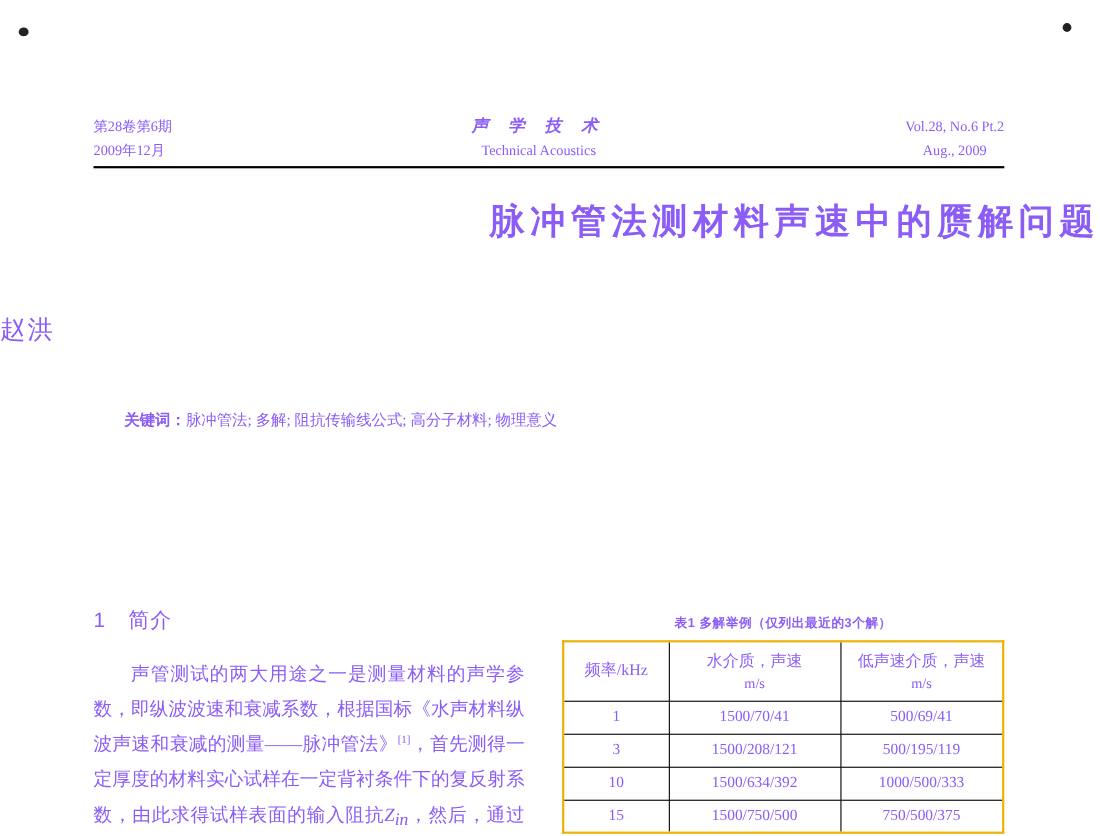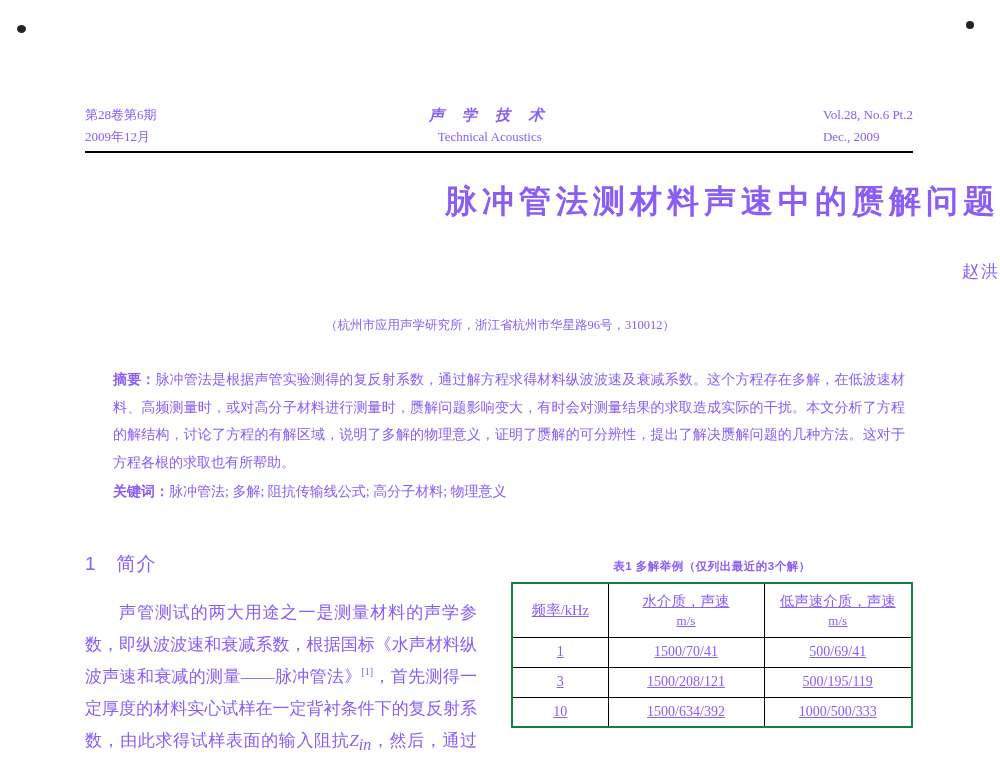--- a/index.html
+++ b/index.html
@@ -17,30 +17,30 @@
   
   .masthead {
     position:absolute; top:92px; left:85px; width:828px;
     display:flex; justify-content:space-between; align-items:flex-start;
     font-size:13px; line-height:22px;
   }
   .mast-left { text-align:left; }
   .mast-center { text-align:center; }
   .journal-cn { font-family:"Liberation Sans","DejaVu Sans",sans-serif; font-weight:bold; font-size:15px; letter-spacing:7px;font-style:italic; }
   .journal-en { font-size:13px; }
-  .mast-right { text-align:left; }
+  .mast-right { text-align:center; }
   .mast-rule { position:absolute; top:139px; left:85px; width:828px; height:0; border-top:2px solid #000; }
 
   
   .title {
     position:absolute; top:168px; left:0; width:100%;
     text-align:right; font-family:"Liberation Sans","DejaVu Sans",sans-serif;
     font-size:32px; font-weight:bold; letter-spacing:5px;
   }
-  .author { position:absolute; top:248px; left:0; width:100%; text-align:right; font-size:17px; letter-spacing:2px; }
+  .author { position:absolute; top:272px; left:0; width:100%; text-align:left; font-size:23px; letter-spacing:2px; }
   .affiliation { position:absolute; top:305px; left:0; width:100%; text-align:center; font-size:12.5px; }
 
   
   .abstract-block { position:absolute; top:354px; left:113px; width:792px; }
   .abstract { font-size:14px; line-height:27.5px; text-align:justify; }
   .kw { margin-top:2px; font-size:14px; line-height:27px; }
   .hei-label { font-family:"Liberation Sans","DejaVu Sans",sans-serif; font-weight:bold; }
 
   
   .columns { position:absolute; top:535px; left:85px; width:828px; display:flex; gap:34px; }
@@ -54,22 +54,22 @@
   .body-text sup { font-size:10px; line-height:0; }
   .var { font-style:italic; }
   .var-sub { font-style:italic; font-size:16px; line-height:0;font-family:Liberation Serif, serif; }
 
   .col-right { flex:1; padding-top:12px; }
   .table-caption {
     text-align:center; font-family:"Liberation Sans","DejaVu Sans",sans-serif;
     font-weight:bold; font-size:11.5px; margin-bottom:8px; letter-spacing:0.5px;
   }
   table.data-table {
-    width:100%; border-collapse:collapse; border:2px solid #15803d;
-    font-size:14px; text-align:center;text-decoration:underline;
+    width:100%; border-collapse:collapse; border:2px solid #eab308;
+    font-size:14px; text-align:center;
   }
   table.data-table th, table.data-table td {
     border:1px solid #000; font-weight:normal; padding:2px 4px;
   }
   table.data-table th { height:54px; vertical-align:middle; font-size:14.5px; line-height:22px; }
   table.data-table th .unit { font-size:13px; line-height:18px; }
   table.data-table td { height:30px; }
   col.c1 { width:24%; } col.c2 { width:39%; } col.c3 { width:37%; }
 </style>
 </head>
@@ -84,32 +84,30 @@
     <div class="mast-left">
       <div>第28卷第6期</div>
       <div>2009年12月</div>
     </div>
     <div class="mast-center">
       <div class="journal-cn">声 学 技 术</div>
       <div class="journal-en">Technical Acoustics</div>
     </div>
     <div class="mast-right">
       <div>Vol.28, No.6 Pt.2</div>
-      <div>Dec., 2009</div>
+      <div>Aug., 2009</div>
     </div>
   </header>
 
   <div class="mast-rule"></div>
 
   <h1 class="title">脉冲管法测材料声速中的赝解问题</h1>
   <div class="author">赵洪</div>
-  <div class="affiliation">（杭州市应用声学研究所，浙江省杭州市华星路96号，310012）</div>
 
   <div class="abstract-block">
-    <p class="abstract"><span class="hei-label">摘要：</span><span>脉冲管法是根据声管实验测得的复反射系数，通过解方程求得材料纵波波速及衰减系数。这个方程存在多解，在低波速材料、高频测量时，或对高分子材料进行测量时，赝解问题影响变大，有时会对测量结果的求取造成实际的干扰。本文分析了方程的解结构，讨论了方程的有解区域，说明了多解的物理意义，证明了赝解的可分辨性，提出了解决赝解问题的几种方法。这对于方程各根的求取也有所帮助。</span></p>
     <p class="kw"><span class="hei-label">关键词：</span><span>脉冲管法; 多解; 阻抗传输线公式; 高分子材料; 物理意义</span></p>
   </div>
 
   <div class="columns">
 
     <div class="col-left">
       <h2 class="sec-heading">1　简介</h2>
       <p class="body-text"><span>声管测试的两大用途之一是测量材料的声学参数，即纵波波速和衰减系数，根据国标《水声材料纵波声速和衰减的测量——脉冲管法》</span><sup>[1]</sup><span>，首先测得一定厚度的材料实心试样在一定背衬条件下的复反射系数，由此求得试样表面的输入阻抗</span><span class="var">Z</span><sub class="var-sub">in</sub><span>，然后，通过解阻抗传输线方程求得试样材料的复纵</span></p>
     </div>
 
@@ -145,18 +143,23 @@
           <tr>
             <td>3</td>
             <td>1500/208/121</td>
             <td>500/195/119</td>
           </tr>
           <tr>
             <td>10</td>
             <td>1500/634/392</td>
             <td>1000/500/333</td>
           </tr>
+          <tr>
+            <td>15</td>
+            <td>1500/750/500</td>
+            <td>750/500/375</td>
+          </tr>
         </tbody>
       </table>
     </div>
 
   </div>
 </div>
 
 </body></html>

